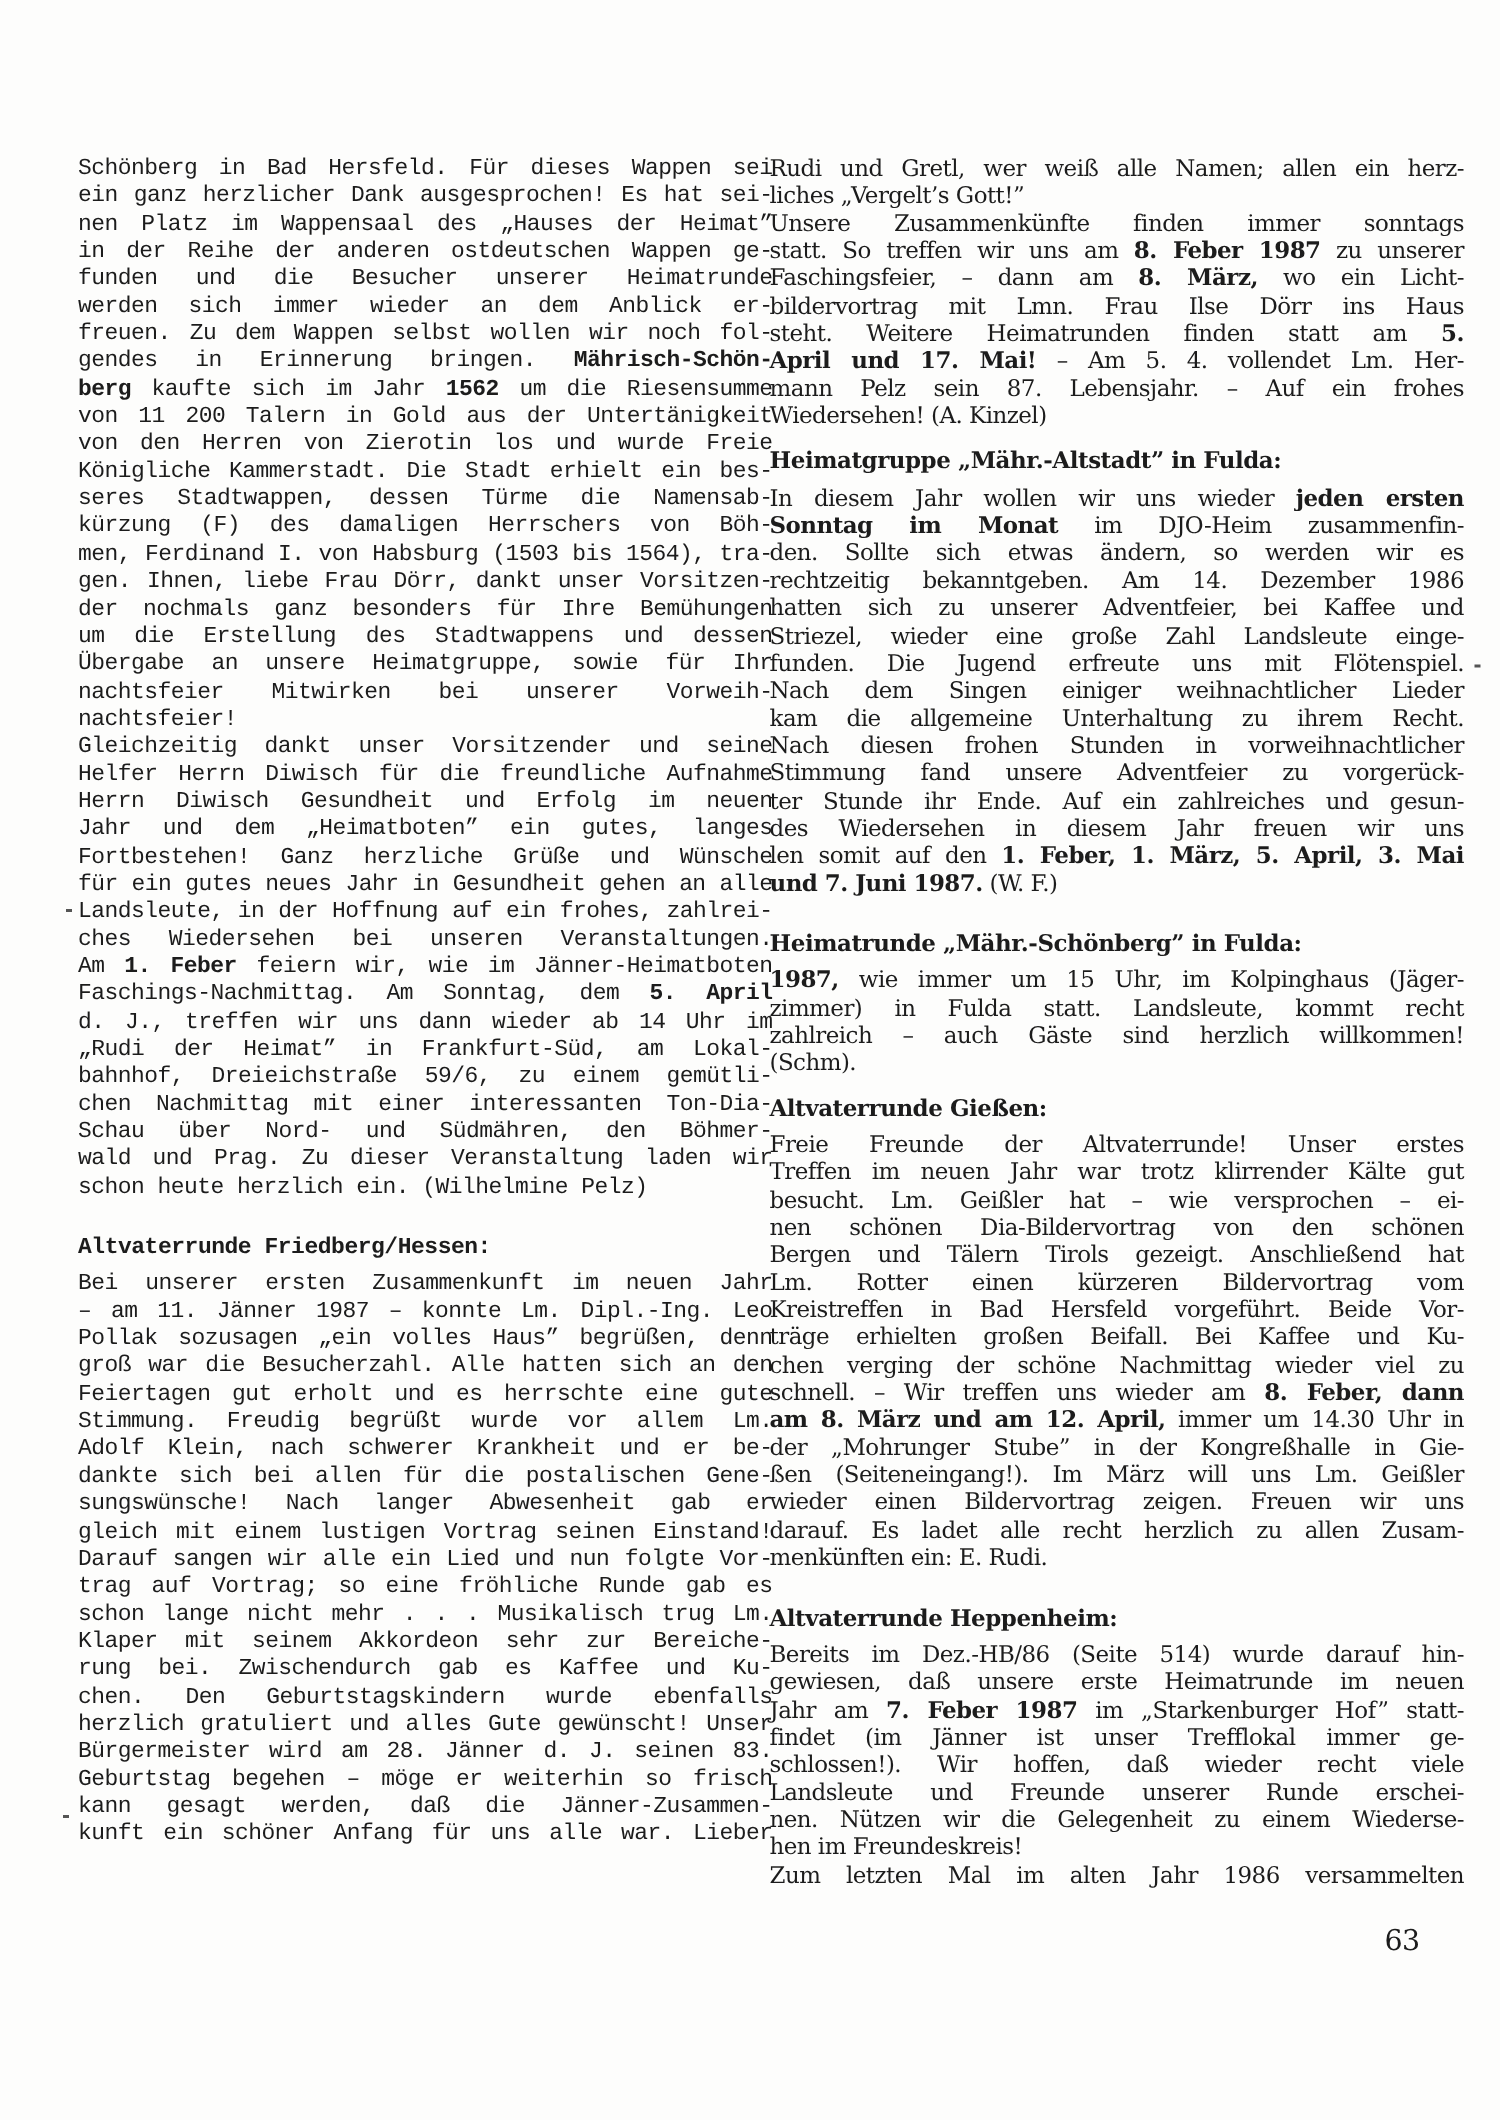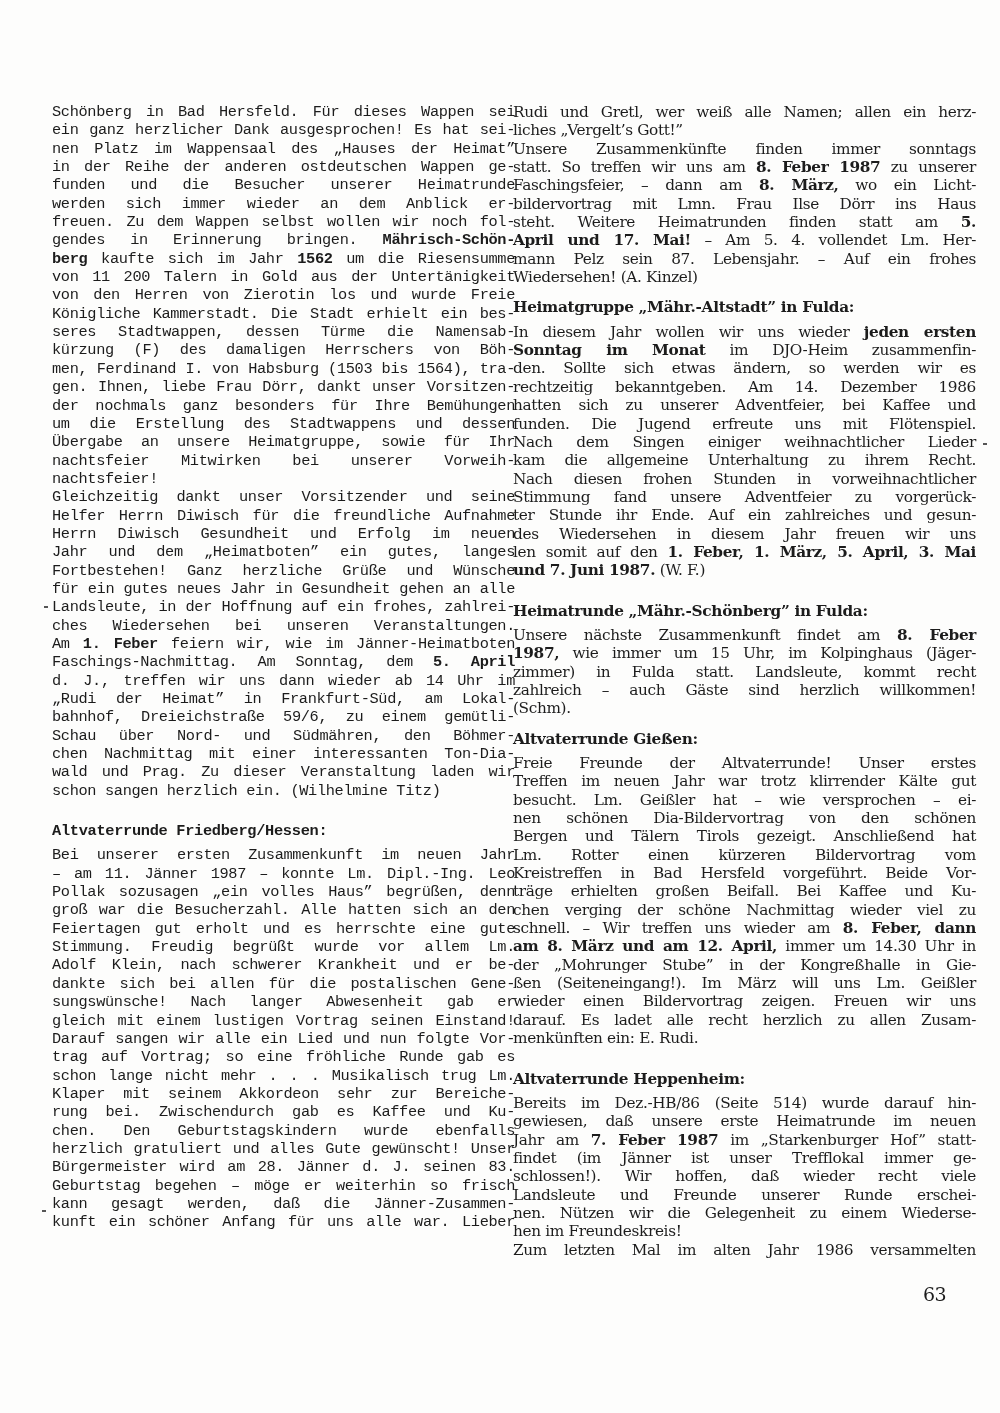--- a/index.html
+++ b/index.html
@@ -87,24 +87,24 @@
       <span class="line"><span>Jahr und dem „Heimatboten” ein gutes, langes</span></span>
       <span class="line"><span>Fortbestehen! Ganz herzliche Grüße und Wünsche</span></span>
       <span class="line"><span>für ein gutes neues Jahr in Gesundheit gehen an alle</span></span>
       <span class="line"><span>Landsleute, in der Hoffnung auf ein frohes, zahlrei-</span></span>
       <span class="line"><span>ches Wiedersehen bei unseren Veranstaltungen.</span></span>
       <span class="line"><span>Am </span><b>1. Feber</b><span> feiern wir, wie im Jänner-Heimatboten</span></span>
       <span class="line"><span>Faschings-Nachmittag. Am Sonntag, dem </span><b>5. April</b></span>
       <span class="line"><span>d. J., treffen wir uns dann wieder ab 14 Uhr im</span></span>
       <span class="line"><span>„Rudi der Heimat” in Frankfurt-Süd, am Lokal-</span></span>
       <span class="line"><span>bahnhof, Dreieichstraße 59/6, zu einem gemütli-</span></span>
+      <span class="line"><span>chen Nachmittag mit einer interessanten Ton-Dia-</span></span>
       <span class="line"><span>Schau über Nord- und Südmähren, den Böhmer-</span></span>
-      <span class="line"><span>chen Nachmittag mit einer interessanten Ton-Dia-</span></span>
       <span class="line"><span>wald und Prag. Zu dieser Veranstaltung laden wir</span></span>
-      <span class="line last"><span>schon sangen herzlich ein. (Wilhelmine Titz)</span></span>
+      <span class="line last"><span>schon heute herzlich ein. (Wilhelmine Pelz)</span></span>
     </div>
     <div class="gap-before-heading-lg"></div>
     <div class="heading">Altvaterrunde Friedberg/Hessen:</div>
     <div class="gap-after-heading"></div>
     <div class="para">
       <span class="line"><span>Bei unserer ersten Zusammenkunft im neuen Jahr</span></span>
       <span class="line"><span>– am 11. Jänner 1987 – konnte Lm. Dipl.-Ing. Leo</span></span>
       <span class="line"><span>Pollak sozusagen „ein volles Haus” begrüßen, denn</span></span>
       <span class="line"><span>groß war die Besucherzahl. Alle hatten sich an den</span></span>
       <span class="line"><span>Feiertagen gut erholt und es herrschte eine gute</span></span>
@@ -143,35 +143,35 @@
     </div>
     <div class="gap-before-heading"></div>
     <div class="heading">Heimatgruppe „Mähr.-Altstadt” in Fulda:</div>
     <div class="gap-after-heading"></div>
     <div class="para">
       <span class="line"><span>In diesem Jahr wollen wir uns wieder </span><b>jeden ersten</b></span>
       <span class="line"><b>Sonntag im Monat</b><span> im DJO-Heim zusammenfin-</span></span>
       <span class="line"><span>den. Sollte sich etwas ändern, so werden wir es</span></span>
       <span class="line"><span>rechtzeitig bekanntgeben. Am 14. Dezember 1986</span></span>
       <span class="line"><span>hatten sich zu unserer Adventfeier, bei Kaffee und</span></span>
+      <span class="line"><span>Striezel, wieder eine große Zahl Landsleute einge-</span></span>
       <span class="line"><span>funden. Die Jugend erfreute uns mit Flötenspiel.</span></span>
       <span class="line"><span>Nach dem Singen einiger weihnachtlicher Lieder</span></span>
       <span class="line"><span>kam die allgemeine Unterhaltung zu ihrem Recht.</span></span>
       <span class="line"><span>Nach diesen frohen Stunden in vorweihnachtlicher</span></span>
       <span class="line"><span>Stimmung fand unsere Adventfeier zu vorgerück-</span></span>
       <span class="line"><span>ter Stunde ihr Ende. Auf ein zahlreiches und gesun-</span></span>
       <span class="line"><span>des Wiedersehen in diesem Jahr freuen wir uns</span></span>
       <span class="line"><span>len somit auf den </span><b>1. Feber, 1. März, 5. April, 3. Mai</b></span>
       <span class="line last"><b>und 7. Juni 1987.</b><span> (W. F.)</span></span>
     </div>
     <div class="gap-before-heading-lg"></div>
     <div class="heading">Heimatrunde „Mähr.-Schönberg” in Fulda:</div>
     <div class="gap-after-heading"></div>
     <div class="para">
-      <span class="line"><span>Unsere nächste Zusammenkunft findet am </span><b>8. Feber</b></span>
       <span class="line"><b>1987,</b><span> wie immer um 15 Uhr, im Kolpinghaus (Jäger-</span></span>
       <span class="line"><span>zimmer) in Fulda statt. Landsleute, kommt recht</span></span>
       <span class="line"><span>zahlreich – auch Gäste sind herzlich willkommen!</span></span>
       <span class="line last"><span>(Schm).</span></span>
     </div>
     <div class="gap-before-heading"></div>
     <div class="heading">Altvaterrunde Gießen:</div>
     <div class="gap-after-heading"></div>
     <div class="para">
       <span class="line"><span>Freie Freunde der Altvaterrunde! Unser erstes</span></span>

